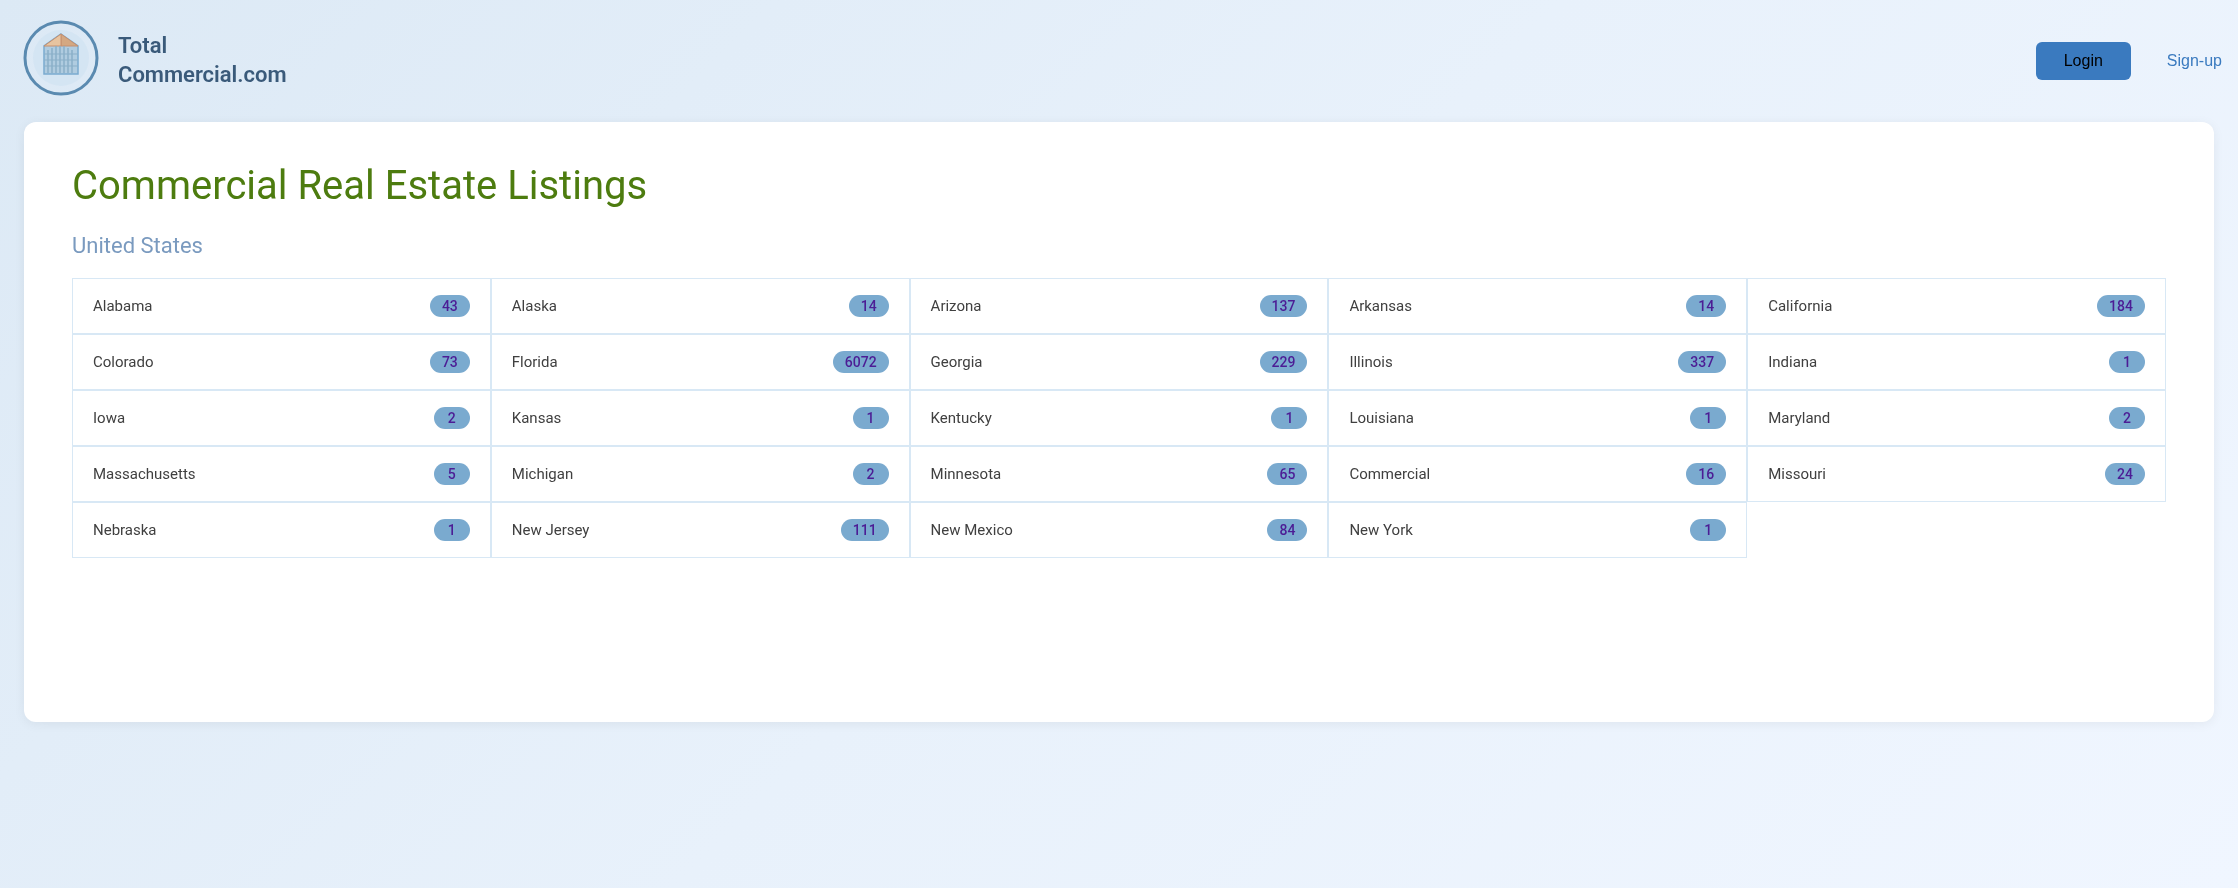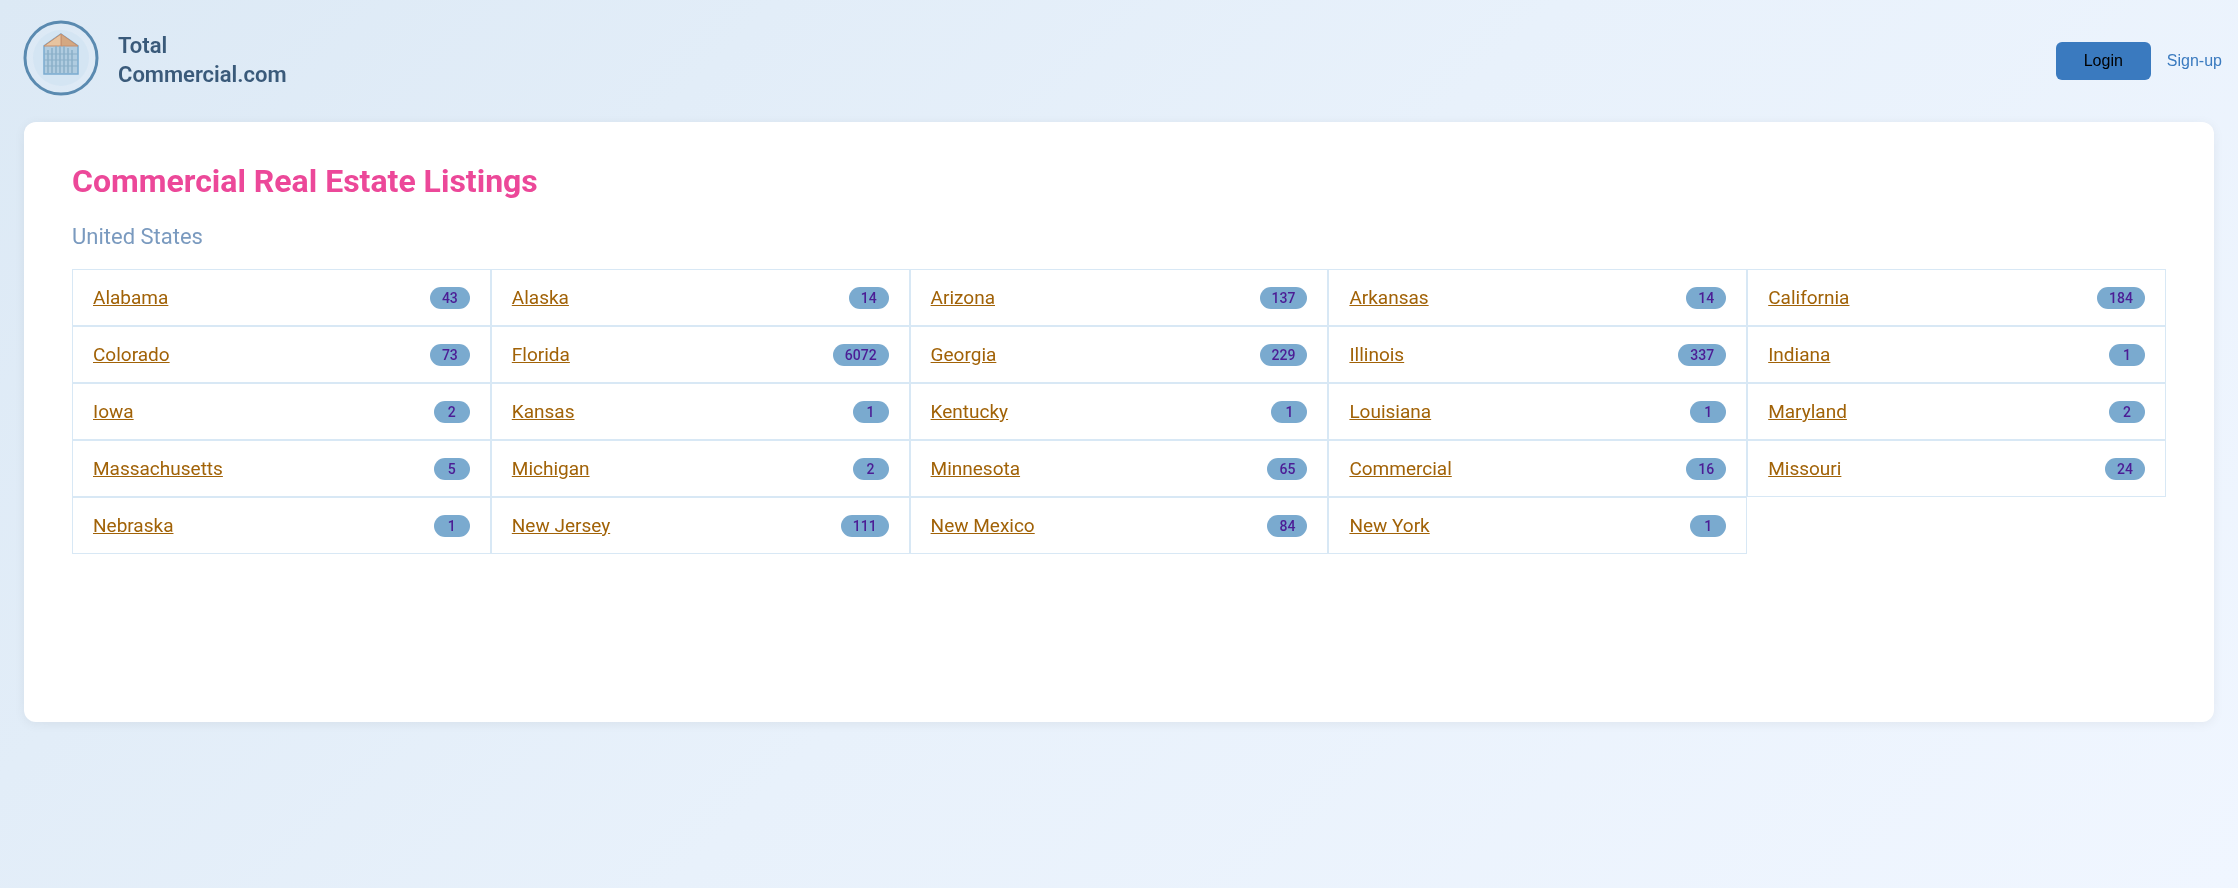--- a/index.html
+++ b/index.html
@@ -41,36 +41,37 @@
       font-weight: 500;
       cursor: pointer;
     }
     .btn-signup {
       background: transparent;
       color: #3a7abf;
       border: none;
       font-size: 16px;
       font-weight: 500;
       cursor: pointer;
+      margin-left: 20px;
     }
 
     
     .main-content {
       background: white;
       border-radius: 12px;
       margin: 0 24px 24px 24px;
       padding: 40px 48px;
       box-shadow: 0 2px 12px rgba(0,0,0,0.06);
       min-height: 600px;
     }
 
     .page-title {
-      font-size: 32px;
-      font-weight: 700;
-      color: #ec4899;
+      font-size: 40px;
+      font-weight: 400;
+      color: #4d7c0f;
       margin-bottom: 24px;
     }
 
     .section-title {
       font-size: 22px;
       font-weight: 400;
       color: #7a9abf;
       margin-bottom: 20px;
     }
 
@@ -86,24 +87,23 @@
       align-items: center;
       justify-content: space-between;
       padding: 16px 20px;
       border: 1px solid #d8e8f5;
       background: white;
       cursor: pointer;
       transition: background 0.15s;
     }
 
     .state-name {
-      font-size: 19px;
-      color: #a16207;
+      font-size: 15px;
+      color: #404040;
       font-weight: 400;
-      text-decoration: underline;
     }
 
     .state-count {
       background: #7aaacf;
       color: #4c1d95;
       border-radius: 20px;
       padding: 3px 12px;
       font-size: 14px;
       font-weight: 500;
       min-width: 36px;

